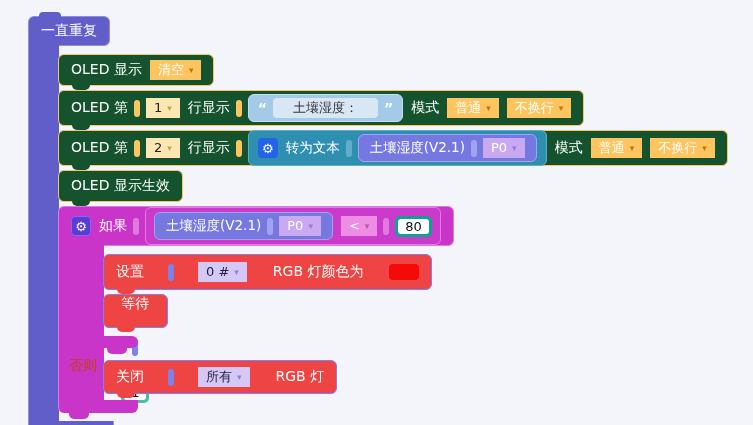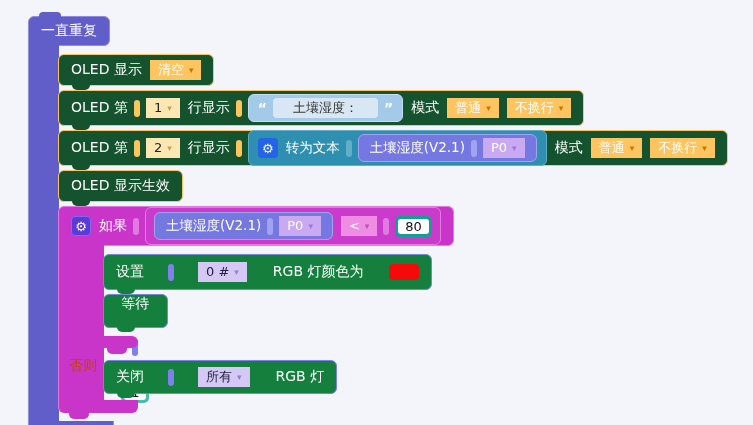--- a/index.html
+++ b/index.html
@@ -19,21 +19,21 @@
     height:32px; padding:0 12px;
     border-radius:6px; color:#fff; font-size:14px;
     white-space:nowrap; position:relative;
   }
   .nub::after {
     content:""; position:absolute; left:13px; bottom:-5px;
     width:18px; height:6px; border-radius:0 0 5px 5px;
     background:inherit;
   }
   .orange  { background:#14532d; border:1.5px solid #fdc55e; }
-  .blue    { background:#15803d; border:1.5px solid #7d82e8;gap:26px; }
+  .blue    { background:#ef4444; border:1.5px solid #7d82e8;gap:26px; }
   .magenta { background:#c935c9; border:1.5px solid #e079e0; }
   .purpleh { background:#615ec9; border:1.5px solid #908ddd; }
 
   
   .chip {
     display:inline-flex; align-items:center; gap:5px;
     border-radius:0; padding:3px 8px; font-size:13px; line-height:1.15;
   }
   .arr { font-size:9px; line-height:1; }
   .chip-orange { background:#fdc45f; color:#fff; } .chip-orange .arr { color:#c07800; }

